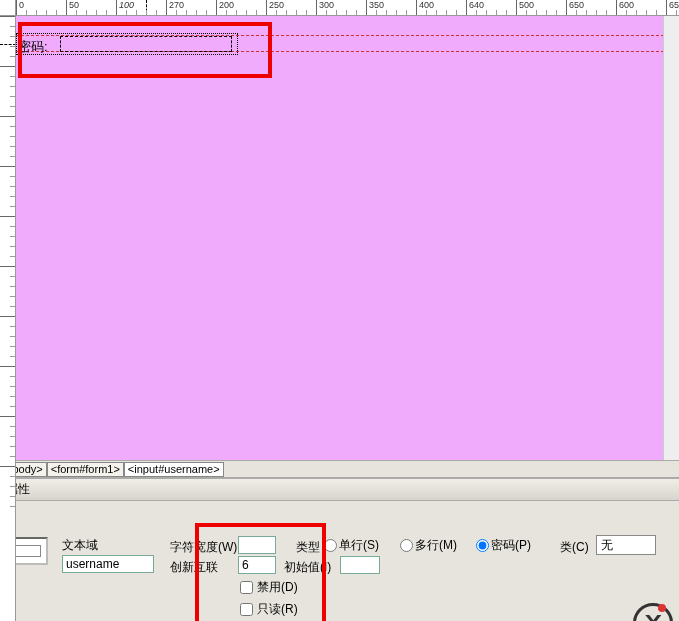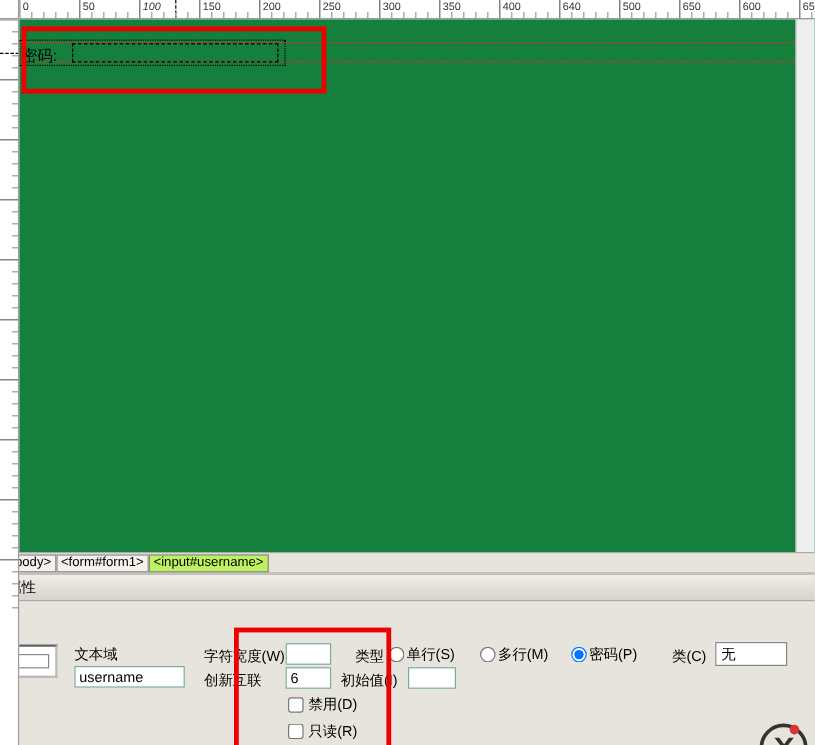--- a/index.html
+++ b/index.html
@@ -11,21 +11,21 @@
 .ruler-h .tick { position: absolute; top: 0; height: 16px; border-left: 1px solid #666; }
 .ruler-h .tick span { position: absolute; top: 0; left: 2px; font-size: 9px; color: #333; }
 .ruler-h .minor { position: absolute; top: 10px; height: 6px; border-left: 1px solid #999; }
 .ruler-v { position: absolute; left: 0; top: 16px; width: 16px; bottom: 0; background: #fff; border-right: 1px solid #999; z-index: 2; overflow: hidden; }
 .ruler-v .tick { position: absolute; left: 0; width: 16px; border-top: 1px solid #666; }
 .ruler-v .minor { position: absolute; left: 10px; width: 6px; border-top: 1px solid #999; }
 .ruler-marker-h { position:absolute; top:0; height:16px; width:0; border-left:1px dashed #000; }
 .ruler-marker-v { position:absolute; left:0; width:16px; height:0; border-top:1px dashed #000; }
 
 
-.canvas { position: absolute; left: 16px; top: 16px; right: 0; height: 444px; background: #15803d; overflow: hidden; }
+.canvas { position: absolute; left: 16px; top: 16px; right: 0; height: 444px; background: #f0abfc; overflow: hidden; }
 .guide-h { position: absolute; left: 0; right: 0; height: 0; border-top: 1px dashed #c33; }
 .selection { position: absolute; border: 1px dotted #000; }
 .red-box1 { position: absolute; left: 2px; top: 6px; width: 254px; height: 56px; border: 4px solid #e00; z-index: 5; }
 .field-label { position: absolute; font-size: 13px; }
 .input-outline { position: absolute; border: 1px dashed #000; }
 
 
 .scrollbar-v { position:absolute; right:0; top:16px; width:16px; height:444px; background:#eee; border-left:1px solid #ccc; }
 
 
@@ -80,21 +80,21 @@
     <div class="minor" style="left: 80px;"></div>
     <div class="minor" style="left: 90px;"></div>
     <div class="tick" style="left: 100px; font-style: italic;">
       <span>100</span>
     </div>
     <div class="minor" style="left: 110px;"></div>
     <div class="minor" style="left: 120px;"></div>
     <div class="minor" style="left: 130px;"></div>
     <div class="minor" style="left: 140px;"></div>
     <div class="tick" style="left: 150px;">
-      <span>150</span>
+      <span>270</span>
     </div>
     <div class="minor" style="left: 160px;"></div>
     <div class="minor" style="left: 170px;"></div>
     <div class="minor" style="left: 180px;"></div>
     <div class="minor" style="left: 190px;"></div>
     <div class="tick" style="left: 200px;">
       <span>200</span>
     </div>
     <div class="minor" style="left: 210px;"></div>
     <div class="minor" style="left: 220px;"></div>
@@ -222,21 +222,21 @@
   <div class="input-outline" style="left:44px; top:20px; width:172px; height:16px;"></div>
   <div class="selection" style="left:0; top:17px; width:222px; height:22px;"></div>
   <div class="red-box1"></div>
 </div>
 
 <div class="scrollbar-v"></div>
 
 <div class="tag-selector">
   <span class="tag">&lt;<span>body</span>&gt;</span>
   <span class="tag">&lt;<span>form#form1</span>&gt;</span>
-  <span class="tag" style="background:#bef264">&lt;<span>input#username</span>&gt;</span>
+  <span class="tag" style="background:#ffffff">&lt;<span>input#username</span>&gt;</span>
 </div>
 
 <div class="panel">
   <div class="panel-header">属性</div>
   <div class="panel-body">
     <div class="icon-box"></div>
     <span class="lbl" style="left:62px; top:8px;">文本域</span>
     <input class="inp" style="left: 62px; top: 26px; width: 92px;" value="username">
 
     <span class="lbl" style="left:170px; top:10px;">字符宽度(W)</span>

